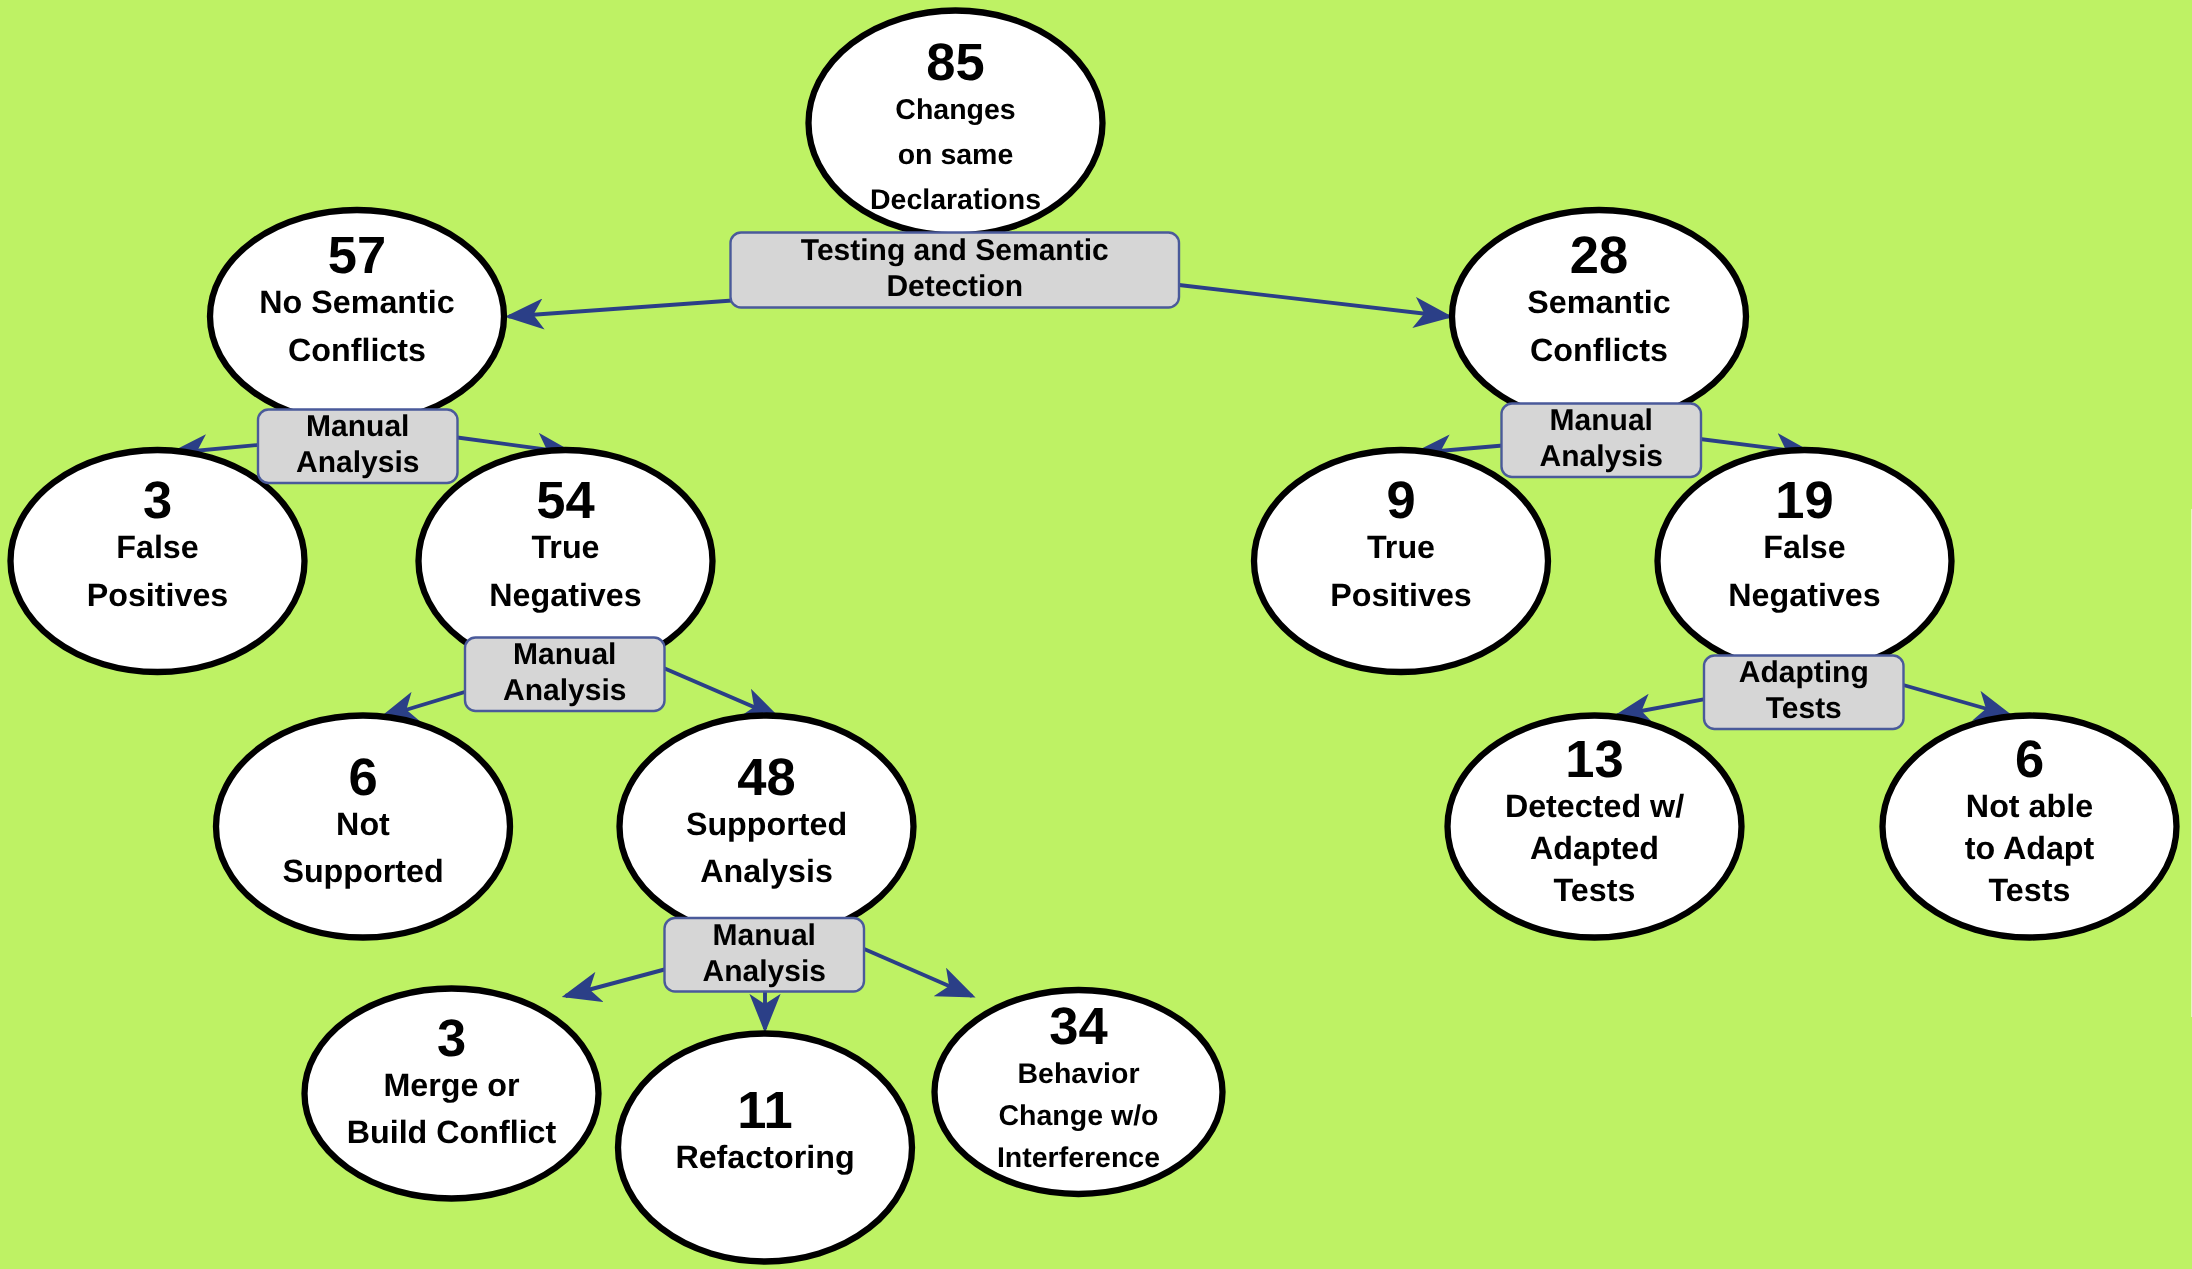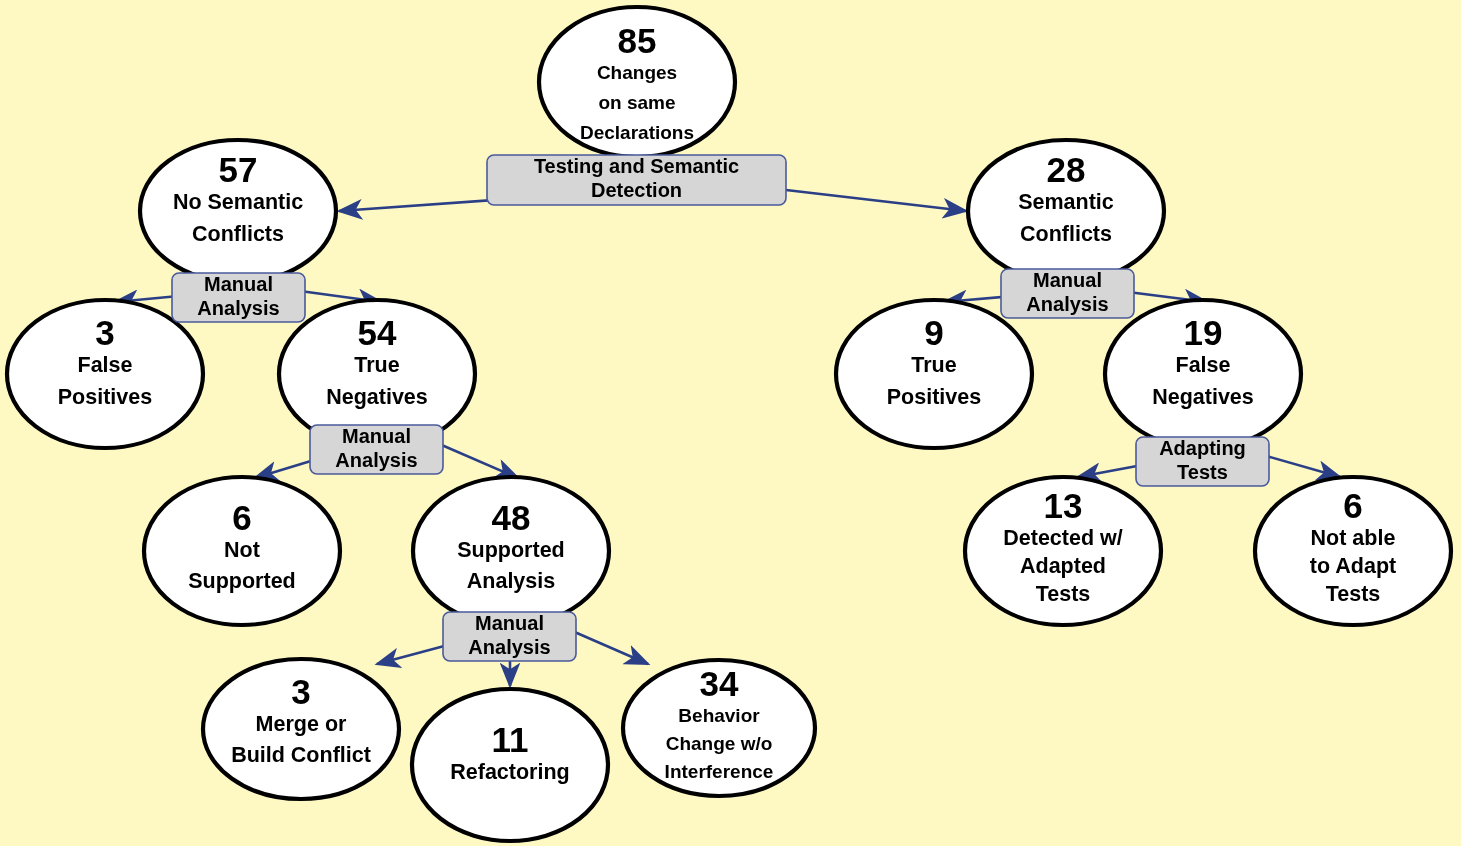--- a/index.html
+++ b/index.html
@@ -10,21 +10,21 @@
   body {
     width: 1461px;
     height: 846px;
     overflow: hidden;
     font-family: "Liberation Sans", sans-serif;
   }
   #diagram-root {
     position: relative;
     width: 1461px;
     height: 846px;
-    background: #fef9c3;
+    background: #bef264;
   }
   svg#flow {
     display: block;
     width: 1461px;
     height: 846px;
   }
   .node-ellipse {
     fill: #ffffff;
     stroke: #000000;
     stroke-width: 4.2;

